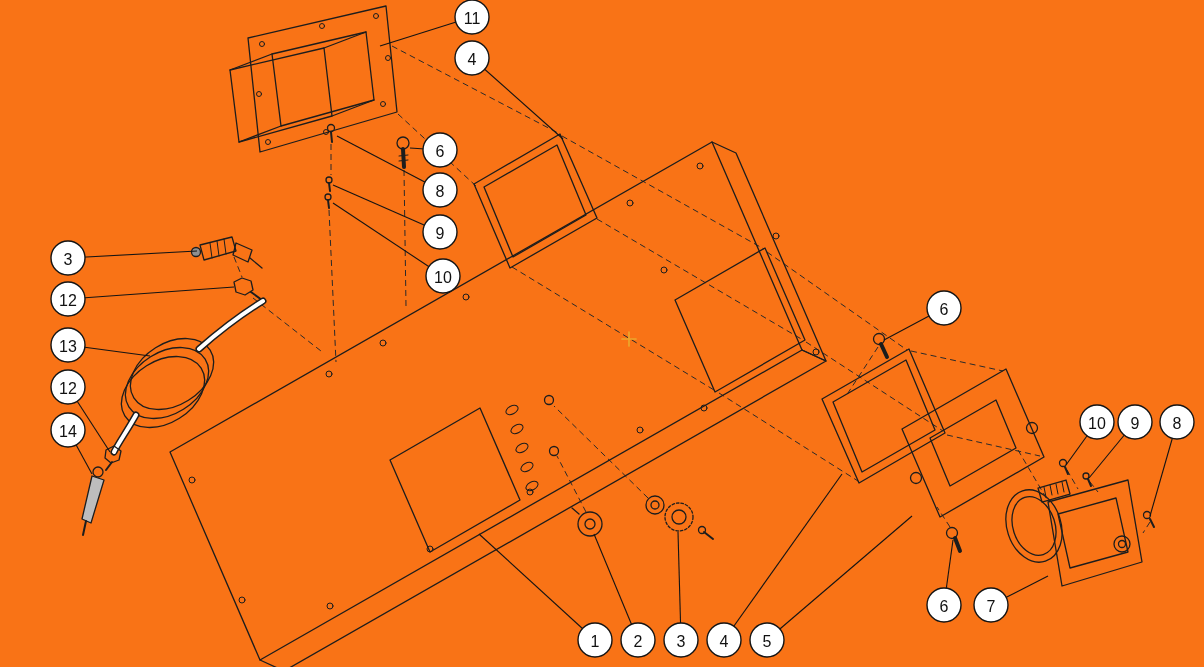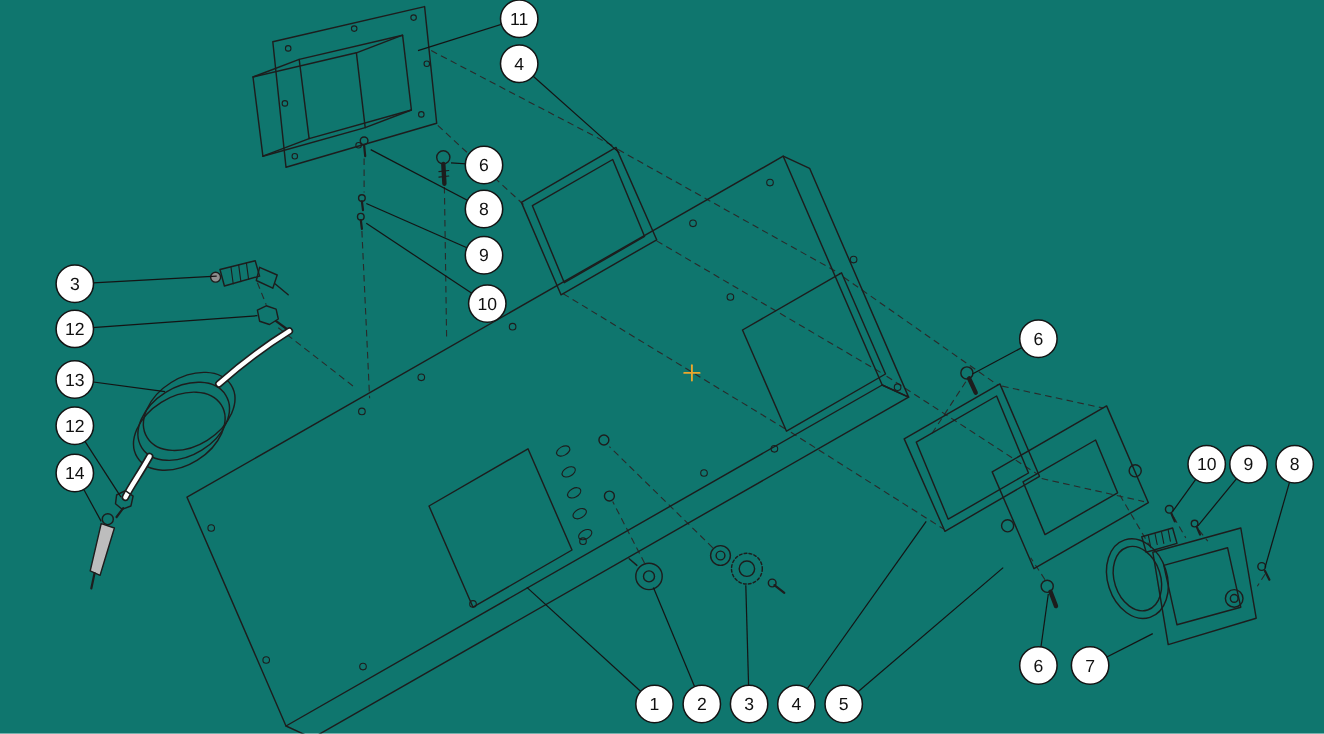--- a/index.html
+++ b/index.html
@@ -1,17 +1,17 @@
 <!DOCTYPE html>
 <html><head>
 <meta charset="utf-8">
 <title>Diagram</title>
 <style>
   html,body{margin:0;padding:0;background:#ffffff;}
-  .canvas{position:relative;width:1204px;height:667px;background:#0f766e;overflow:hidden;}
+  .canvas{position:relative;width:1204px;height:667px;background:#f97316;overflow:hidden;}
   svg{display:block;width:100%;height:100%;}
   .art{stroke:#1d1d1d;fill:none;stroke-width:1.3;stroke-linejoin:round;stroke-linecap:round;}
   .thin{stroke-width:1;}
   .dash{stroke:#2a2a2a;fill:none;stroke-width:1;stroke-dasharray:6 4;}
   .leader{stroke:#141414;stroke-width:1.1;}
   .balloon{fill:#ffffff;stroke:#141414;stroke-width:1.4;}
   .balloon-label{font:16px "Liberation Sans", sans-serif;fill:#111111;text-anchor:middle;dominant-baseline:central;}
   .crosshair line{stroke-width:1.7;stroke-linecap:round;}
   .tube-outer{stroke:#1d1d1d;stroke-width:7;fill:none;stroke-linecap:round;}
   .tube-inner{stroke:#ffffff;stroke-width:4;fill:none;stroke-linecap:round;}

